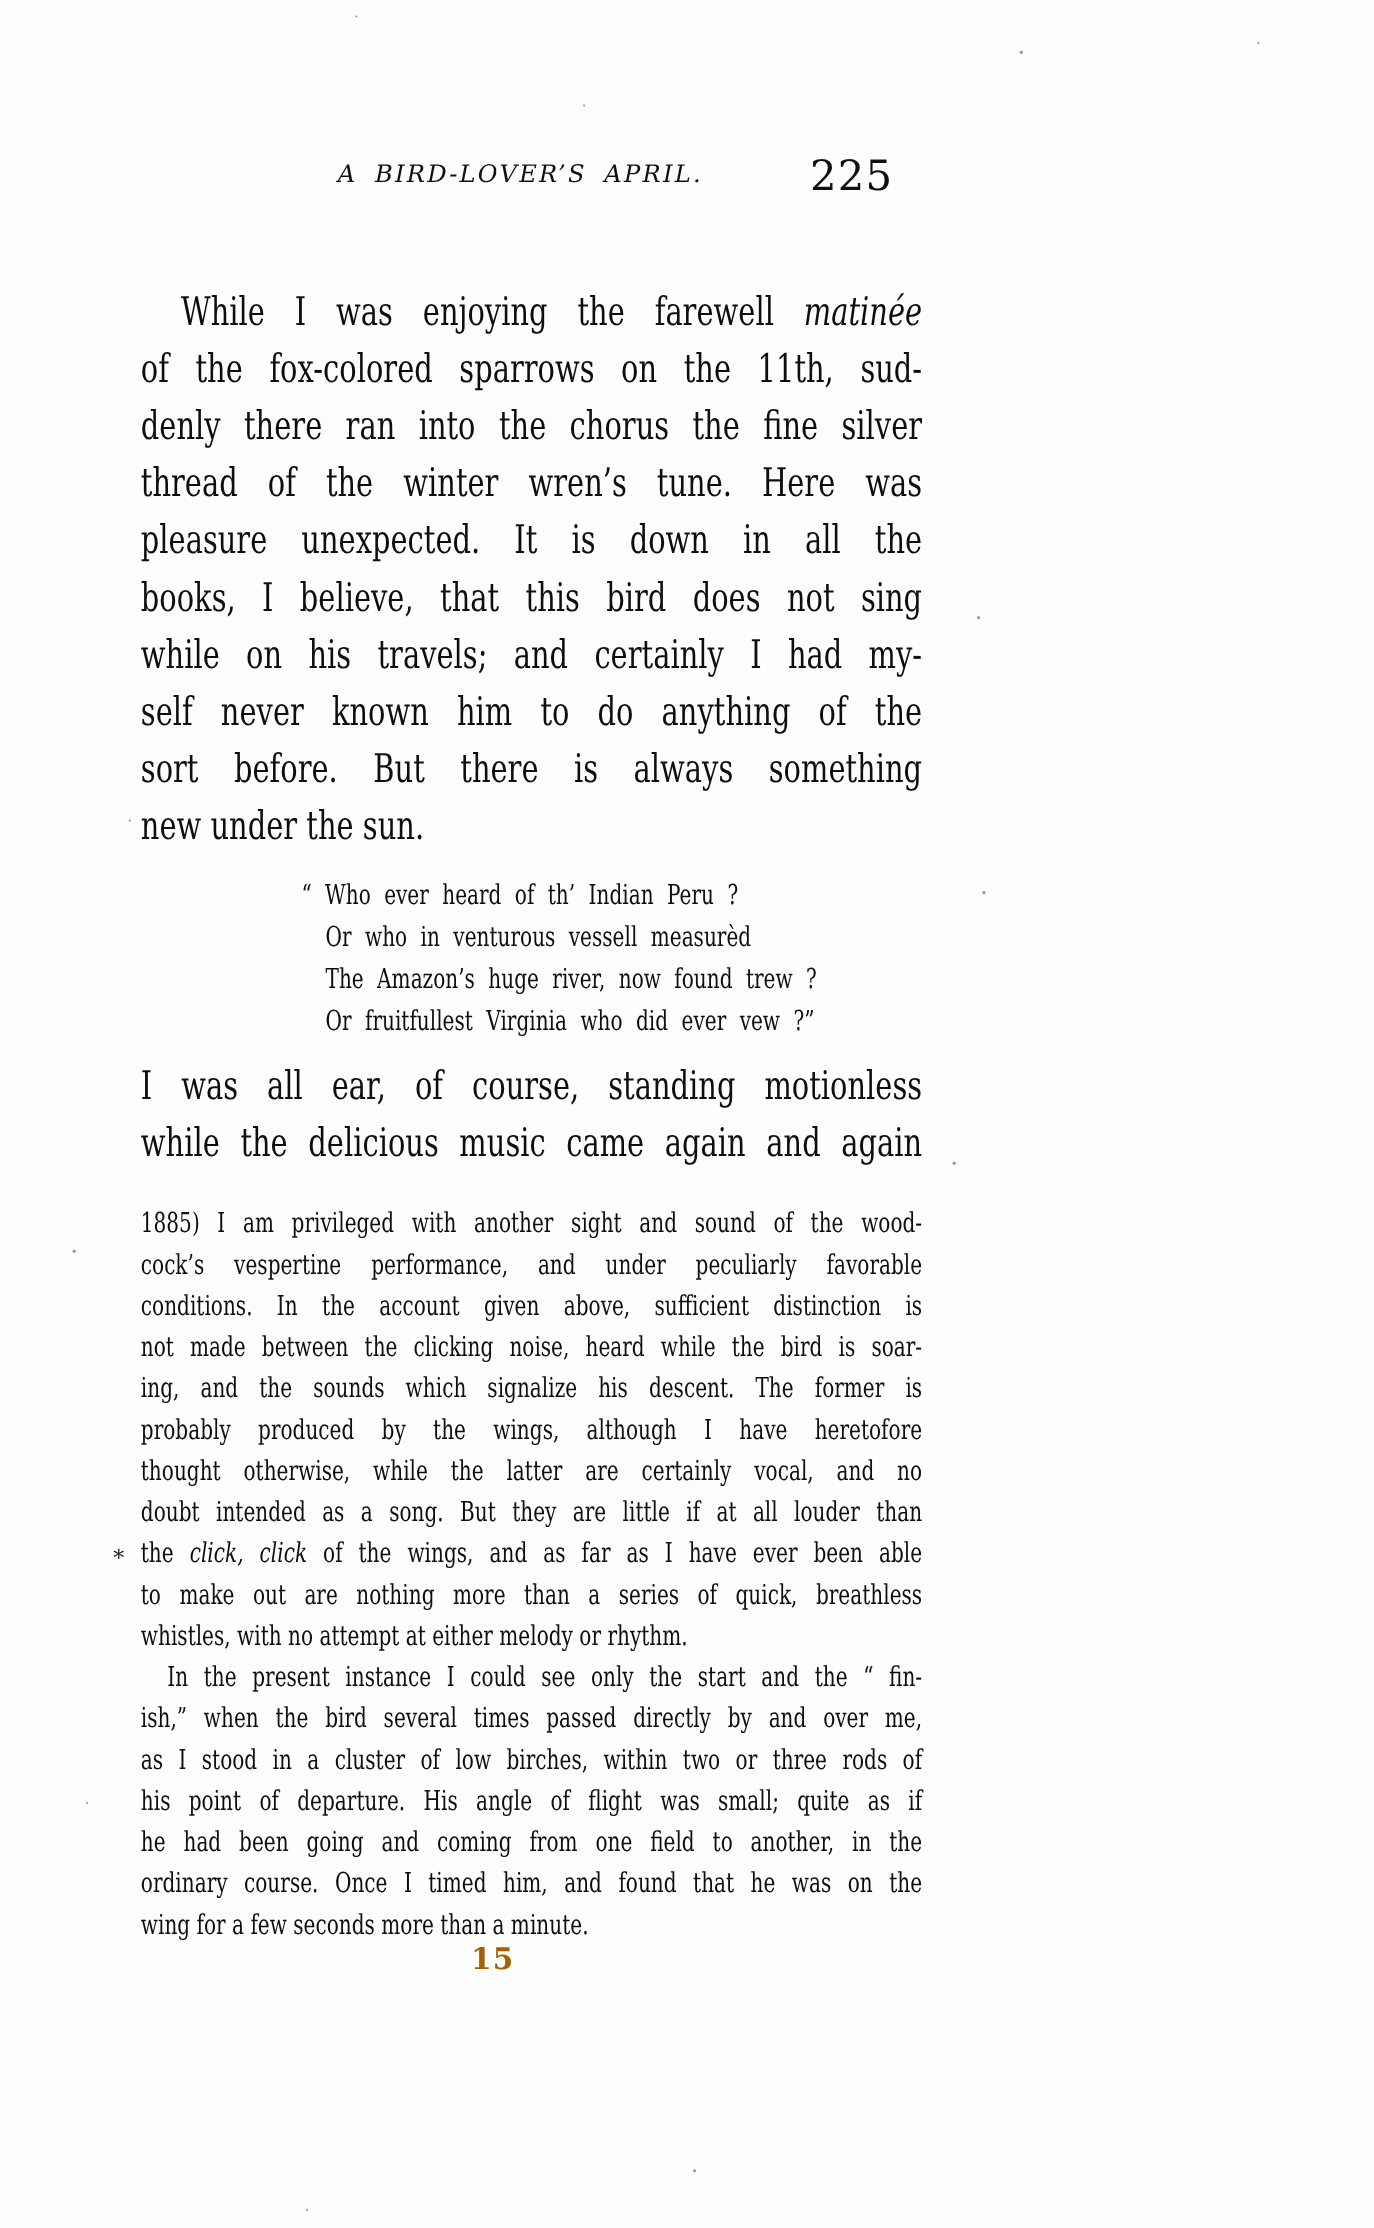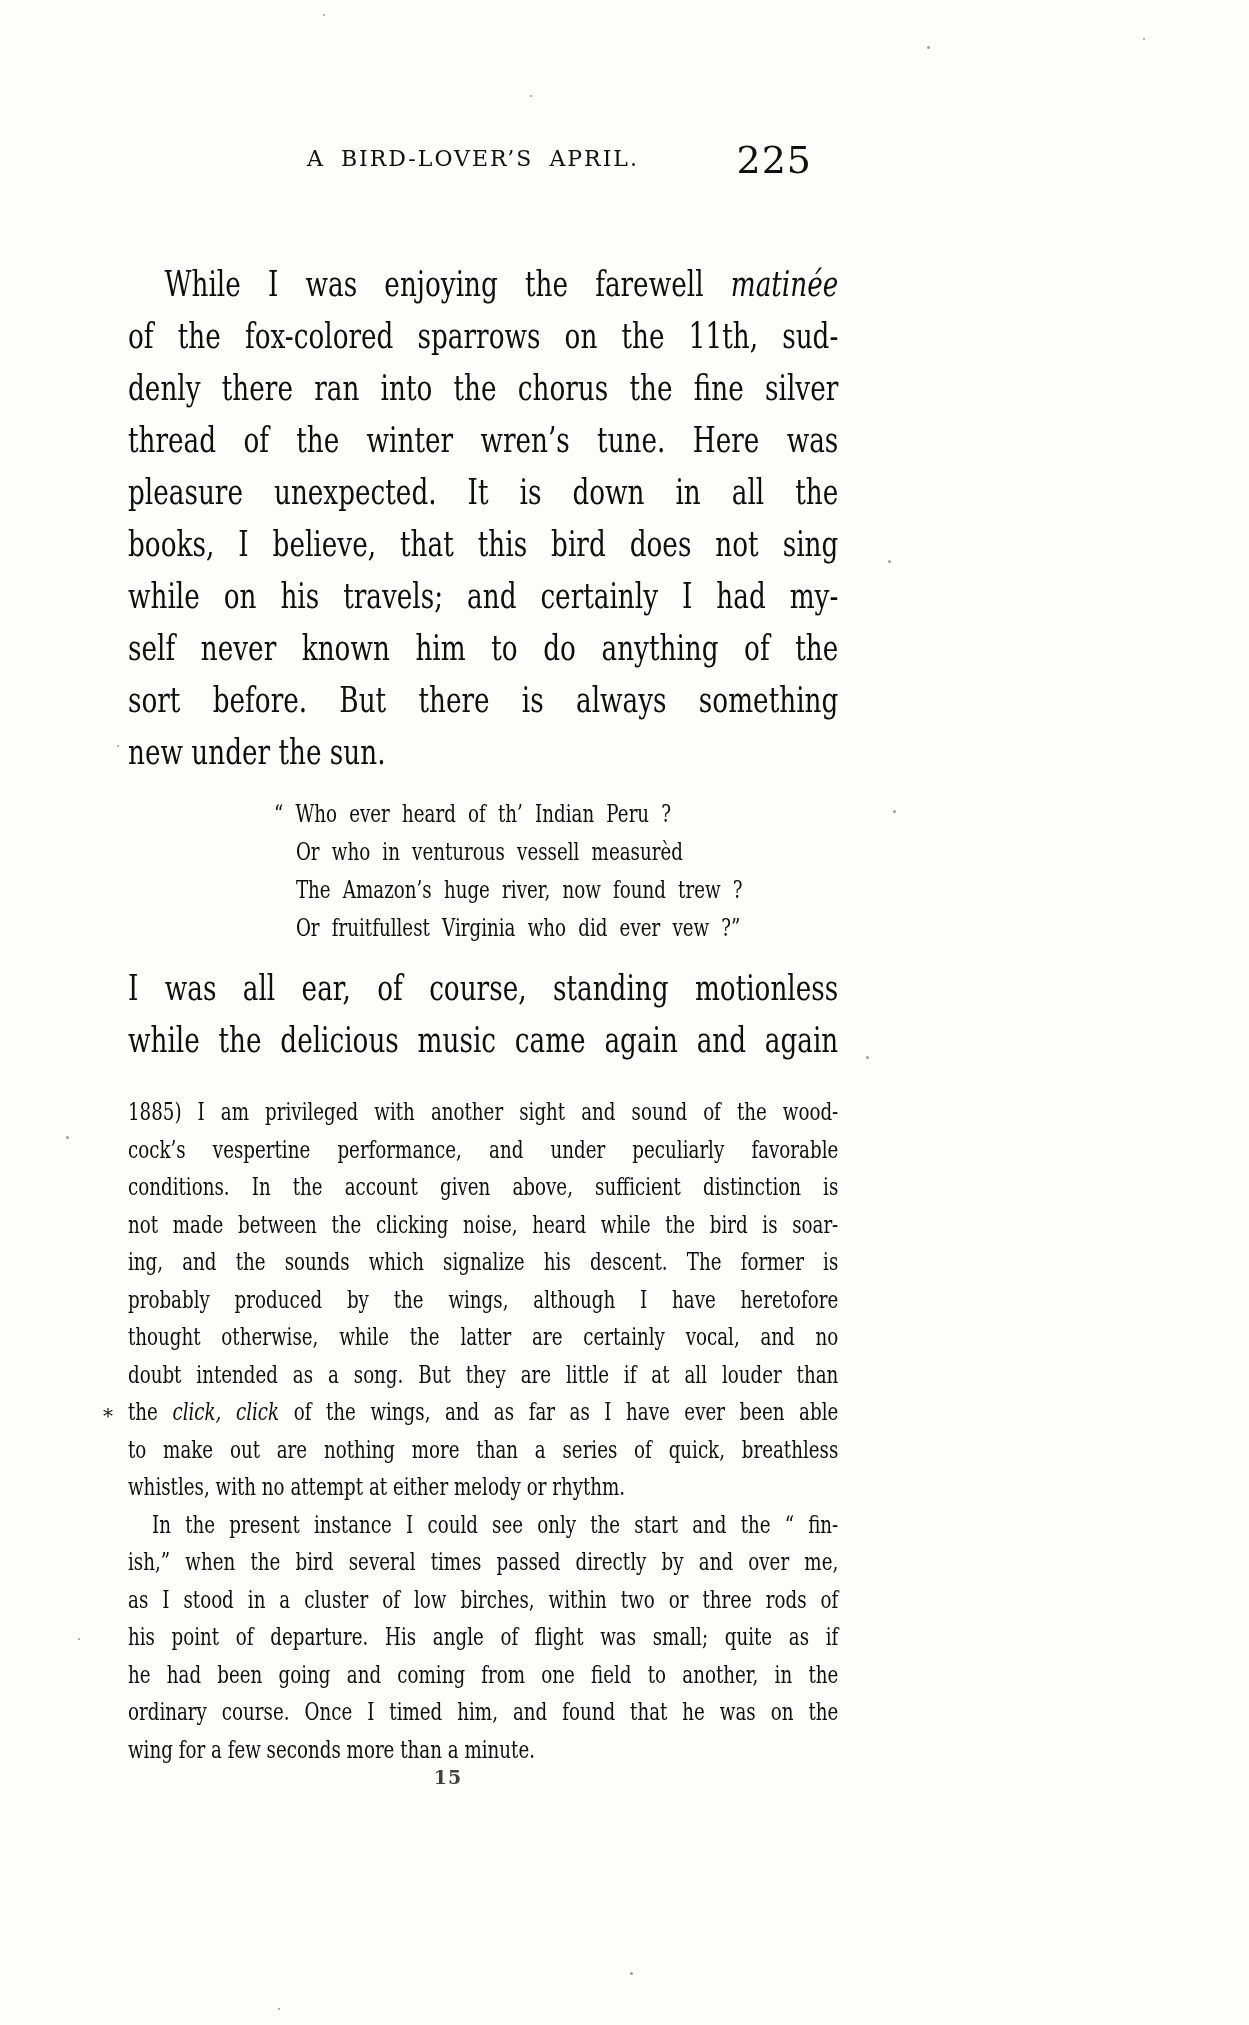--- a/index.html
+++ b/index.html
@@ -4,37 +4,37 @@
 <style>
   html,body{margin:0;padding:0;}
   body{
     width:1249px;height:2025px;position:relative;overflow:hidden;
     background:#fdfdfc;color:#0e0e0e;
     font-family:"DejaVu Serif","Liberation Serif",serif;
   }
   .page{position:absolute;inset:0;}
   
   .running-head{position:absolute;top:146px;left:128px;width:690px;text-align:center;
-    font-size:22px;letter-spacing:2px;word-spacing:7px;color:#101010;}
+    font-style:italic;font-size:22px;letter-spacing:2px;word-spacing:7px;color:#101010;}
   .folio{position:absolute;top:138px;left:640px;width:172px;text-align:right;
     font-size:38px;letter-spacing:1px;color:#101010;}
   
   .block{position:absolute;left:128px;width:973px;transform:scaleX(0.73);transform-origin:0 0;}
   .ln{font-size:36px;line-height:52px;white-space:normal;}
   .pl{font-size:25px;line-height:38px;word-spacing:0.35em;}
   .fl{font-size:25px;line-height:37.5px;}
   .j{text-align:justify;text-align-last:justify;text-justify:inter-word;}
   .last{text-align:left;}
   .ind1{padding-left:50px;}
   .indfn{padding-left:33px;}
   .poem-l1{padding-left:200px;}
   .poem-ln{padding-left:230px;}
   i{font-style:italic;}
   .footer-sig{position:absolute;top:1766px;left:128px;width:640px;text-align:center;
-    font-size:19px;font-weight:bold;letter-spacing:1px;color:#404040;}
+    font-size:27px;font-weight:bold;letter-spacing:1px;color:#a16207;}
   .margin-mark{position:absolute;top:1404px;left:103px;font-size:20px;color:#1c1c1c;}
   .speck{position:absolute;background:#4a4a4a;border-radius:50%;opacity:.55;}
 </style>
 </head>
 <body>
 
 <div class="page">
 
   <div class="running-head">A BIRD-LOVER’S APRIL.</div>
   <div class="folio">225</div>

